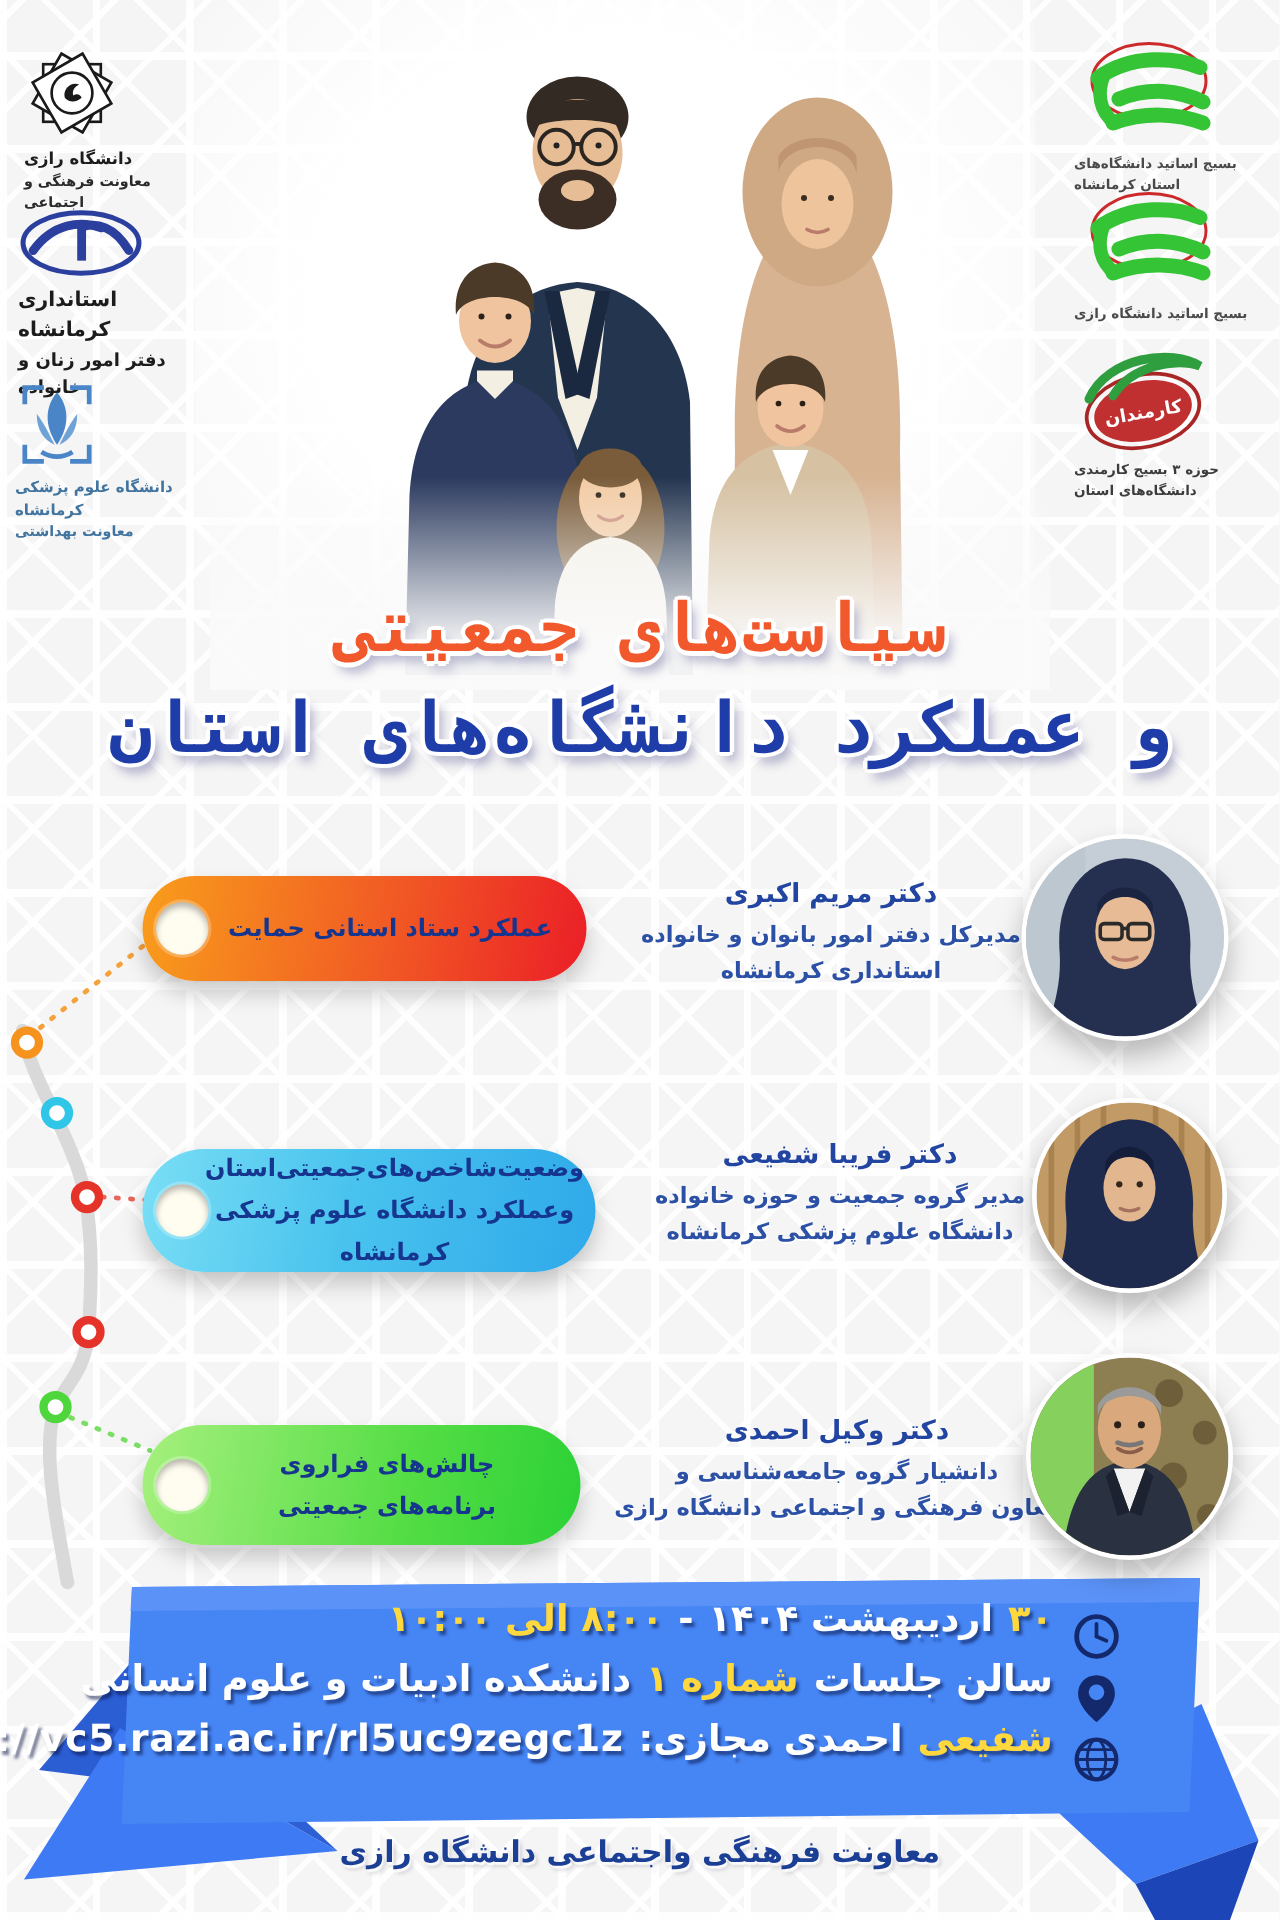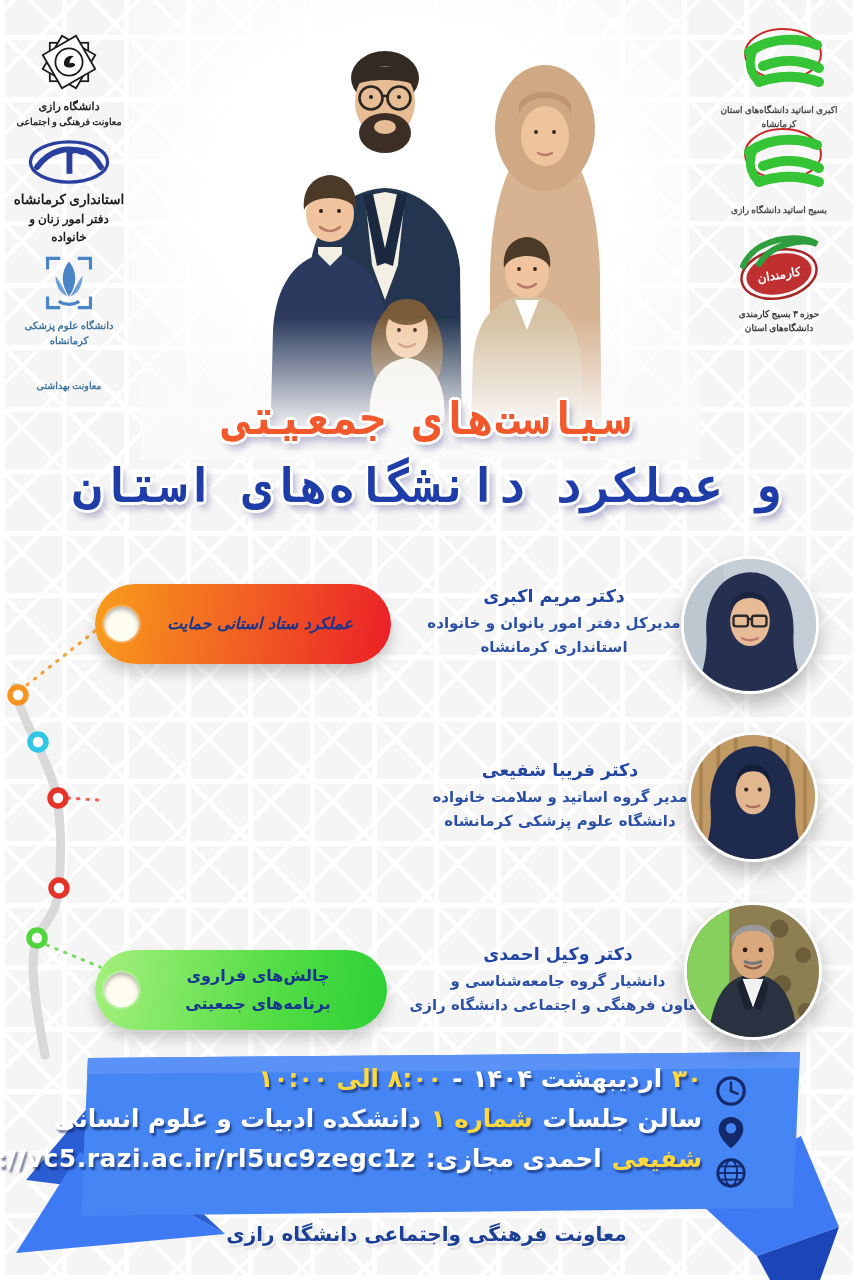--- a/index.html
+++ b/index.html
@@ -10,28 +10,28 @@
     background-image:
       repeating-linear-gradient(45deg, rgba(255,255,255,.92) 0 4px, transparent 4px 44px),
       repeating-linear-gradient(-45deg, rgba(255,255,255,.92) 0 4px, transparent 4px 44px),
       repeating-linear-gradient(0deg, rgba(255,255,255,.95) 0 5px, transparent 5px 62px),
       repeating-linear-gradient(90deg, rgba(255,255,255,.95) 0 5px, transparent 5px 62px);
   }
   .poster::before{content:"";position:absolute;inset:0;background:rgba(255,255,255,.38);}
   .abs{position:absolute;}
 
   
-  .logo-col{text-align:center;font-family:Liberation Serif, serif;}
+  .logo-col{text-align:left;}
   .logo-caption{color:#1c1c1c;font-weight:bold;direction:rtl;line-height:1.5;}
   .cap-razi1{font-size:11px;}
   .cap-razi2{font-size:9.5px;color:#2a2a2a;}
   .cap-gov1{font-size:13.5px;}
   .cap-gov2{font-size:12px;}
   .cap-kums{font-size:10px;color:#41749f;}
-  .cap-kums2{font-size:9.5px;color:#41749f;margin-top:31px;}
+  .cap-kums2{font-size:9.5px;color:#41749f;}
   .cap-bird{font-size:9px;color:#4a4a4a;}
   .cap-karmand{font-size:9px;color:#3c3c3c;}
 
   
   .photo-glow{left:130px;top:0;width:560px;height:440px;
     background:radial-gradient(ellipse at 50% 45%, rgba(255,255,255,.97) 52%, rgba(255,255,255,0) 100%);}
   .photo-fade{left:140px;top:318px;width:560px;height:142px;
     background:linear-gradient(to bottom, rgba(250,250,250,0), rgba(250,250,250,.96) 78%);}
 
   
@@ -42,22 +42,22 @@
     text-shadow:-2px -2px 0 #fff,2px -2px 0 #fff,-2px 2px 0 #fff,2px 2px 0 #fff,0 3px 0 #fff,0 -3px 0 #fff,3px 0 0 #fff,-3px 0 0 #fff,4px 6px 7px rgba(60,60,130,.45);}
 
   
   .tag{border-radius:42px;display:flex;align-items:center;justify-content:center;
     color:#16358F;font-weight:bold;direction:rtl;text-align:center;
     box-shadow:0 8px 14px rgba(0,0,0,.2);}
   .tag .lines{padding:0 18px 0 52px;font-size:16px;line-height:1.75;}
   .tag .hole{position:absolute;left:9px;top:50%;transform:translateY(-50%);
     width:35px;height:35px;border-radius:50%;background:#fffdf0;
     box-shadow:inset 0 3px 4px rgba(0,0,0,.28), 0 0 0 2px rgba(255,255,255,.25);}
-  .tag1{left:95px;top:584px;width:296px;height:80px;
-    background:linear-gradient(100deg,#F89B1C 2%,#F15A24 55%,#EB2127 98%);font-style:italic;}
+  .tag1{left:95px;top:584px;width:296px;height:70px;
+    background:linear-gradient(100deg,#F89B1C 2%,#F15A24 55%,#EB2127 98%);}
   .tag2{left:95px;top:766px;width:302px;height:82px;
     background:linear-gradient(100deg,#7ADEF5 0%,#49C3EE 45%,#2FA9E9 100%);}
   .tag3{left:95px;top:950px;width:292px;height:80px;
     background:linear-gradient(100deg,#A6F07E 0%,#55DD45 60%,#2BD136 100%);}
 
   
   .info{direction:rtl;text-align:center;color:#2B50A5;}
   .info .name{font-size:17.5px;font-weight:bold;color:#2245A2;margin-bottom:5px;
     text-shadow:1px 1px 0 rgba(255,255,255,.8);}
   .info .role{font-size:15px;font-weight:bold;line-height:1.6;
@@ -195,21 +195,21 @@
   <div class="abs logo-col z3" style="left:716px;top:24px;width:126px;">
     <svg width="92" height="76" viewBox="0 0 92 76">
       <ellipse cx="50" cy="30" rx="38" ry="25" fill="none" stroke="#cc2a2a" stroke-width="2"></ellipse>
       <g stroke="#35c435" fill="none" stroke-linecap="round">
         <path d="M16,28 C38,12 68,14 84,21" stroke-width="10"></path>
         <path d="M30,42 C50,34 70,36 86,44" stroke-width="10"></path>
         <path d="M26,58 C48,50 70,52 86,58" stroke-width="10"></path>
         <path d="M20,26 C15,38 17,50 27,58" stroke-width="9"></path>
       </g>
     </svg>
-    <div class="logo-caption cap-bird">اکبری اساتید دانشگاه‌های استان کرمانشاه</div>
+    <div class="logo-caption cap-bird">بسیج اساتید دانشگاه‌های استان کرمانشاه</div>
   </div>
 
   <div class="abs logo-col z3" style="left:716px;top:124px;width:126px;">
     <svg width="92" height="76" viewBox="0 0 92 76">
       <ellipse cx="50" cy="30" rx="38" ry="25" fill="none" stroke="#cc2a2a" stroke-width="2"></ellipse>
       <g stroke="#35c435" fill="none" stroke-linecap="round">
         <path d="M16,28 C38,12 68,14 84,21" stroke-width="10"></path>
         <path d="M30,42 C50,34 70,36 86,44" stroke-width="10"></path>
         <path d="M26,58 C48,50 70,52 86,58" stroke-width="10"></path>
         <path d="M20,26 C15,38 17,50 27,58" stroke-width="9"></path>
@@ -263,23 +263,30 @@
       <path d="M50,10 C26,11 15,33 17,58 C18,75 13,89 9,100 L91,100 C87,87 82,73 83,56 C84,31 72,10 50,10 Z" fill="#253050"></path>
       <ellipse cx="50" cy="47" rx="15" ry="19" fill="#e6bb95"></ellipse>
       <path d="M36,40 C38,26 62,26 64,40 L64,33 C58,22 42,22 36,33 Z" fill="#1b2440"></path>
       <rect x="37.5" y="43" width="11" height="8" rx="2" fill="none" stroke="#2a2a2a" stroke-width="1.8"></rect>
       <rect x="51.5" y="43" width="11" height="8" rx="2" fill="none" stroke="#2a2a2a" stroke-width="1.8"></rect>
       <line x1="48.5" y1="45.5" x2="51.5" y2="45.5" stroke="#2a2a2a" stroke-width="1.8"></line>
       <path d="M44,60 Q50,63 56,60" stroke="#b97b6a" stroke-width="1.8" fill="none" stroke-linecap="round"></path>
     </svg>
   </div>
 
+  <div class="abs tag tag2 z3">
+    <span class="hole"></span>
+    <div class="lines">
+      <div>وضعیت‌شاخص‌های‌جمعیتی‌استان</div>
+      <div>وعملکرد دانشگاه علوم پزشکی کرمانشاه</div>
+    </div>
+  </div>
   <div class="abs info info2 z3">
     <div class="name">دکتر فریبا شفیعی</div>
-    <div class="role">مدیر گروه اساتید و سلامت خانواده</div>
+    <div class="role">مدیر گروه جمعیت و حوزه خانواده</div>
     <div class="role">دانشگاه علوم پزشکی کرمانشاه</div>
   </div>
   <div class="abs avatar av2 z3">
     <svg viewBox="0 0 100 100">
       <rect width="100" height="100" fill="#c29a66"></rect>
       <g stroke="#a8834f" stroke-width="3">
         <line x1="8" y1="0" x2="8" y2="100"></line>
           <line x1="22" y1="0" x2="22" y2="100"></line>
         <line x1="36" y1="0" x2="36" y2="100"></line>
           <line x1="64" y1="0" x2="64" y2="100"></line>

